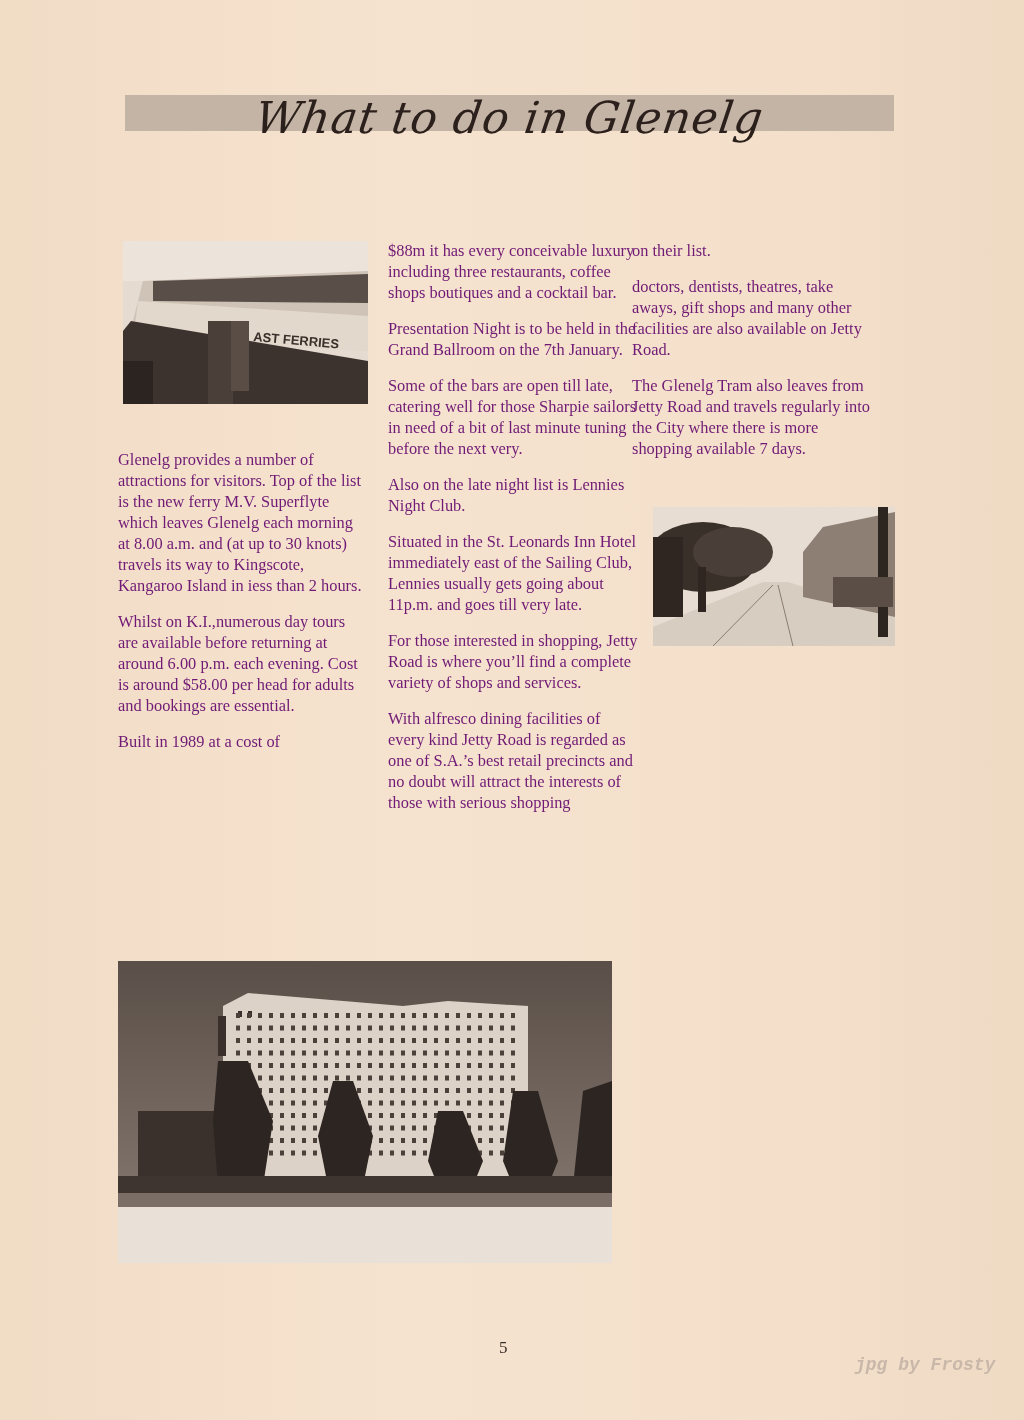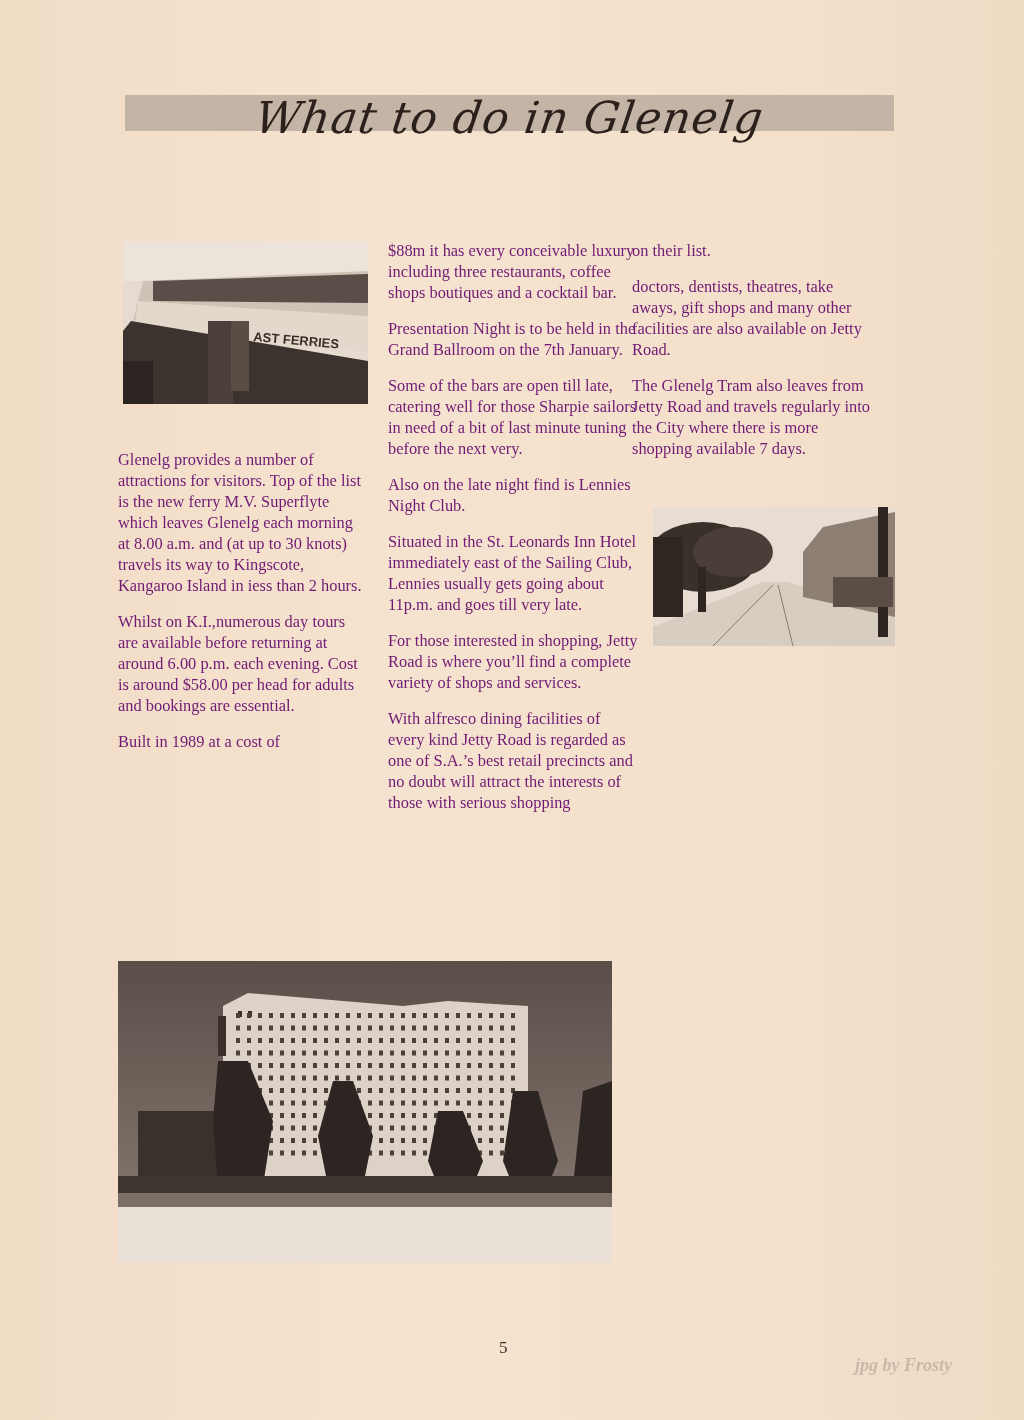--- a/index.html
+++ b/index.html
@@ -34,21 +34,21 @@
     .photo { position: absolute; overflow: hidden; }
     .photo svg { display: block; width: 100%; height: 100%; }
     .photo-ferry { left: 123px; top: 241px; width: 245px; height: 163px; }
     .photo-street { left: 653px; top: 507px; width: 242px; height: 139px; }
     .photo-hotel { left: 118px; top: 961px; width: 494px; height: 302px; }
 
     .page-number {
       position: absolute; left: 499px; top: 1338px; font-size: 17px; color: #3a302a;
     }
     .watermark {
-      position: absolute; left: 855px; top: 1355px; font-family: Liberation Serif, serif;
+      position: absolute; left: 855px; top: 1355px; font-family: Liberation Mono, monospace;
       font-style: italic; font-weight: bold; font-size: 18px; color: #c9b8a9;
     }
   </style>
 </head>
 <body>
 
 <div class="title-band"></div>
 <h1 class="title" style="margin:0;font-weight:normal;">What to do in Glenelg</h1>
 
 <div class="photo photo-ferry">
@@ -426,21 +426,21 @@
 <div class="col col1">
   <p>Glenelg provides a number of attractions for visitors. Top of the list is the new ferry M.V. Superflyte which leaves Glenelg each morning at 8.00 a.m. and (at up to 30 knots) travels  its way to Kingscote, Kangaroo Island in iess than 2 hours.</p>
   <p>Whilst on K.I.,numerous day tours are available before returning at around 6.00 p.m. each evening. Cost is around $58.00 per head for adults and bookings are essential.</p>
   <p>Built in 1989 at a cost of</p>
 </div>
 
 <div class="col col2">
   <p>$88m it has every conceivable luxury including three restaurants, coffee shops boutiques and a cocktail bar.</p>
   <p>Presentation Night is to be held in the Grand Ballroom on the 7th January.</p>
   <p>Some of the bars are open till late, catering well for those Sharpie sailors in need of a bit of last minute tuning before the next very.</p>
-  <p>Also on the late night find is Lennies Night Club.</p>
+  <p>Also on the late night list is Lennies Night Club.</p>
   <p>Situated in the St. Leonards Inn Hotel immediately east of the Sailing Club, Lennies usually gets going about 11p.m. and goes till very late.</p>
   <p>For those interested in shopping,  Jetty Road is where you’ll find a complete variety of shops and services.</p>
   <p>With alfresco dining facilities of every kind Jetty Road is regarded as one of S.A.’s best retail precincts and no doubt will attract the interests of those with serious shopping</p>
 </div>
 
 <div class="col col3">
   <p>on their list.</p>
   <p>doctors, dentists, theatres, take aways, gift shops and many other facilities are also available on Jetty Road.</p>
   <p>The Glenelg Tram also leaves from Jetty Road and travels regularly into the City where there is more shopping available 7 days.</p>
 </div>

